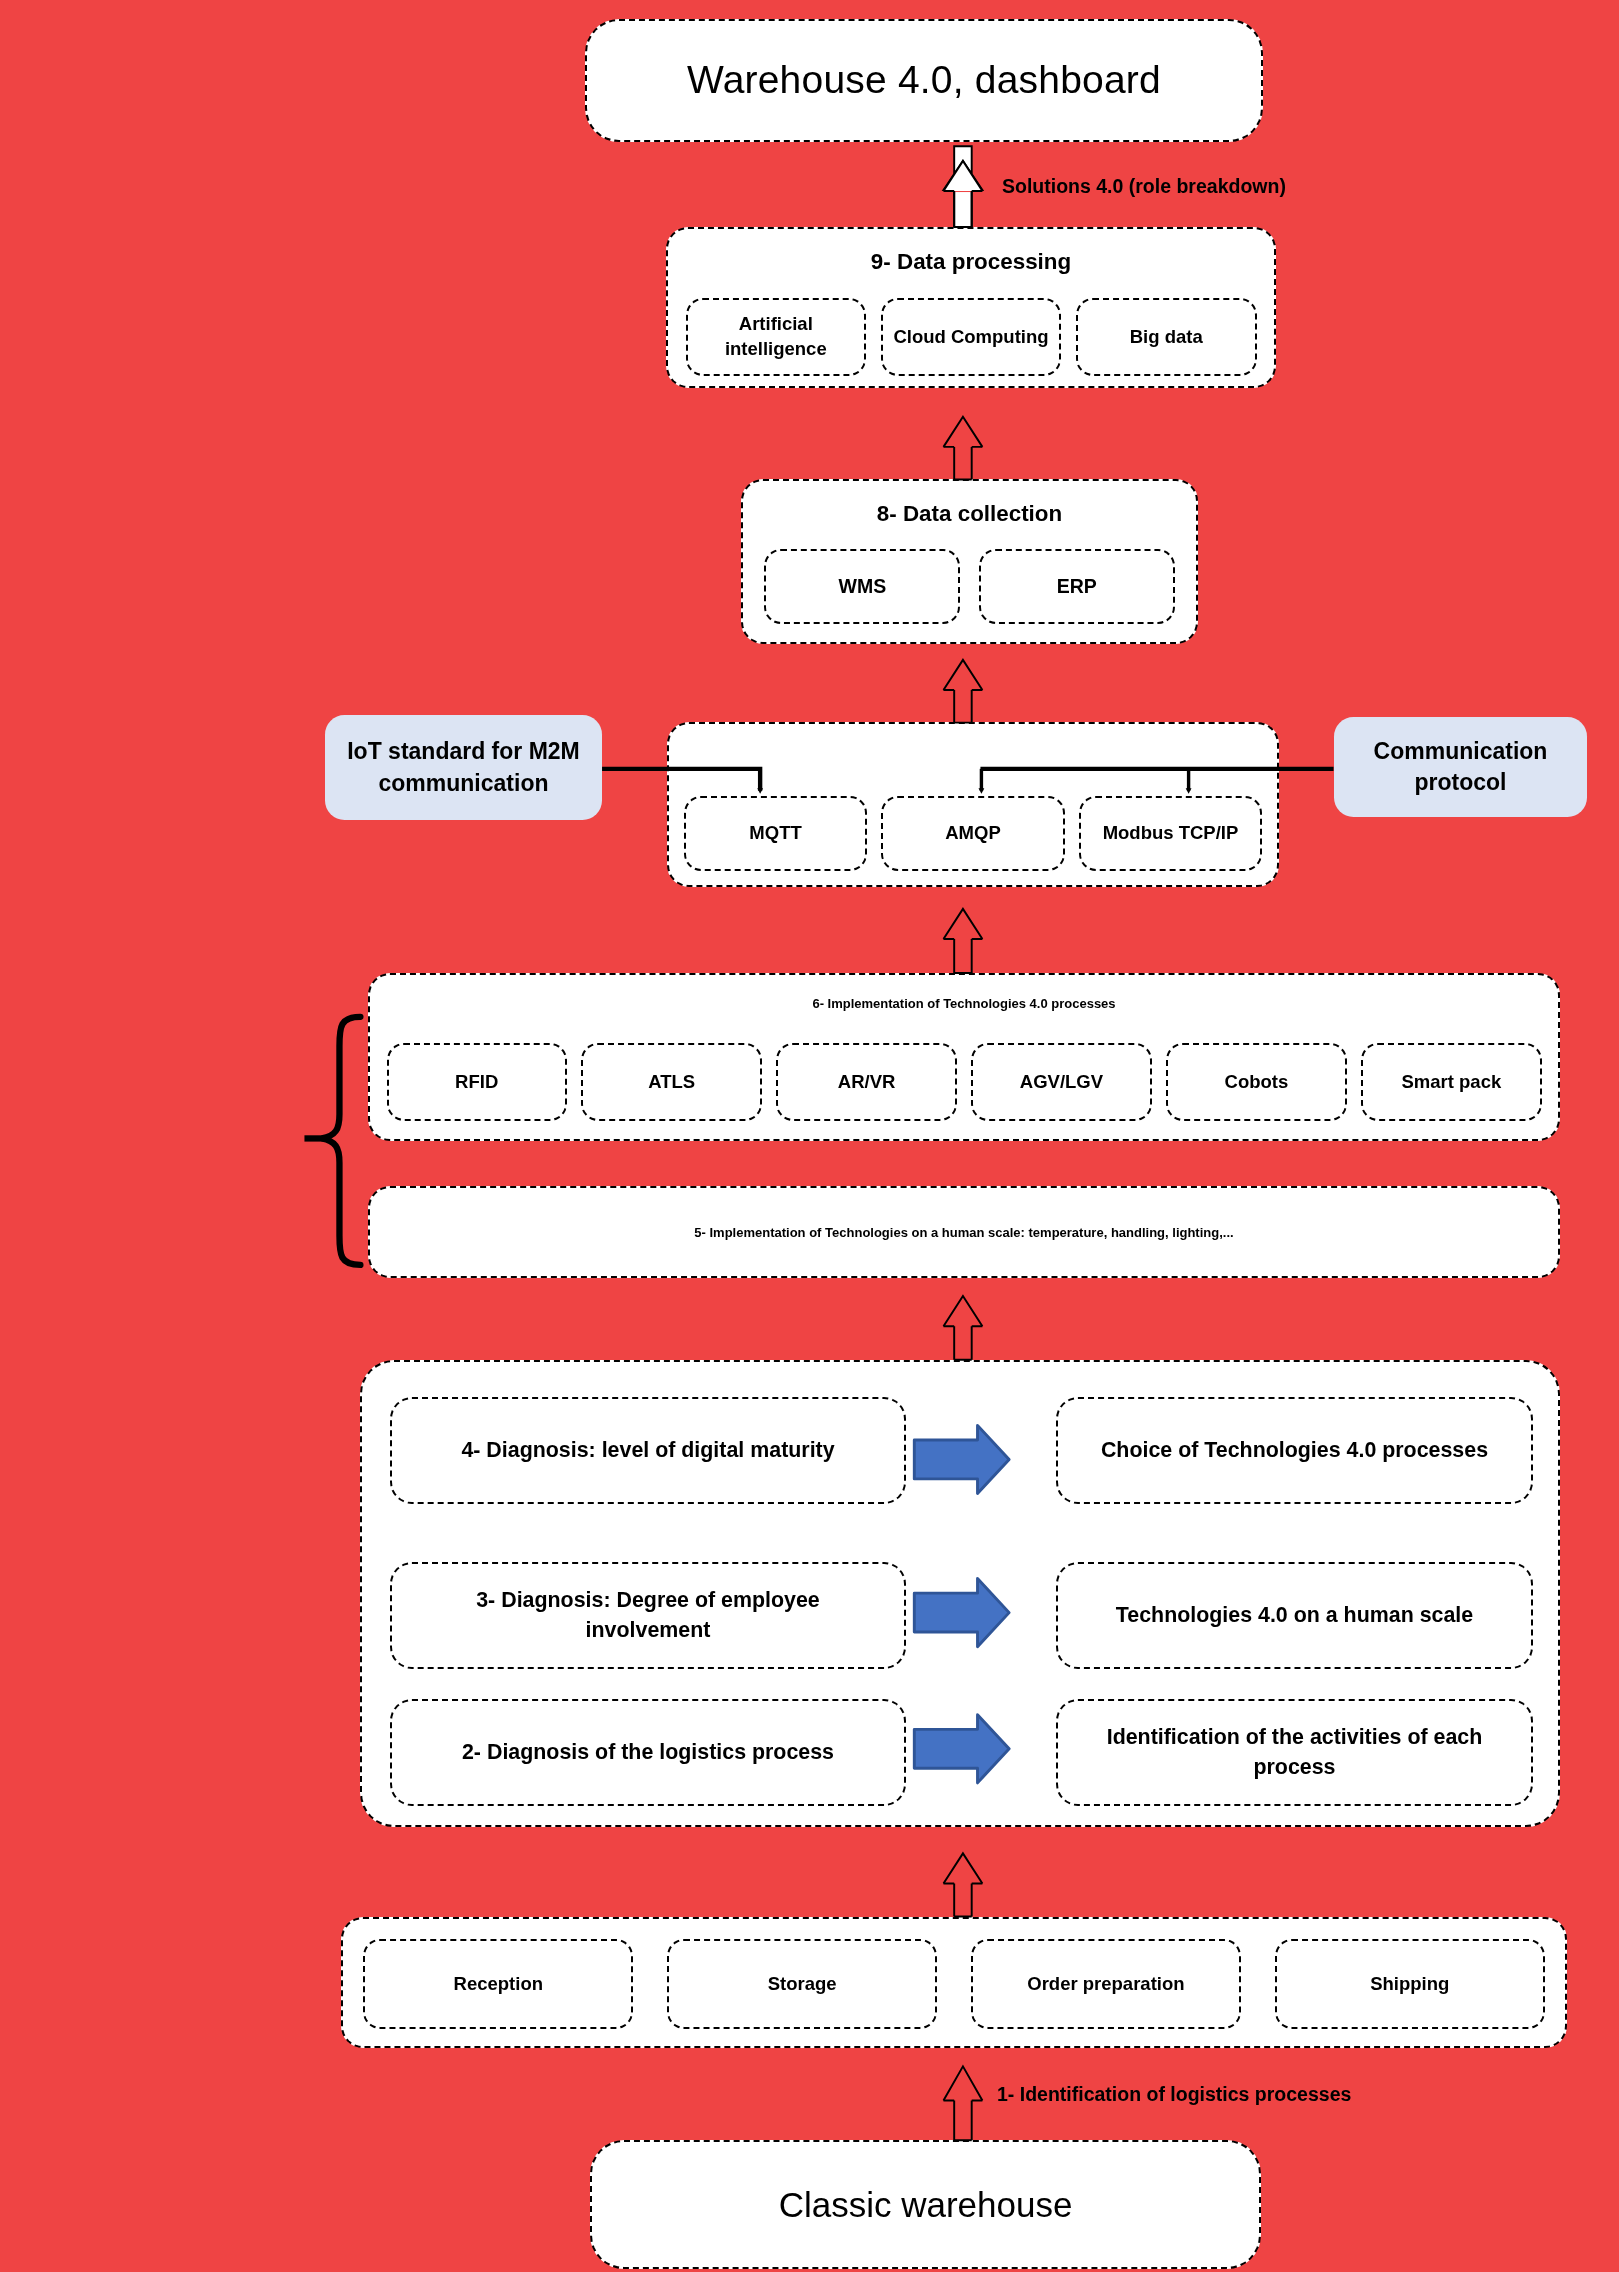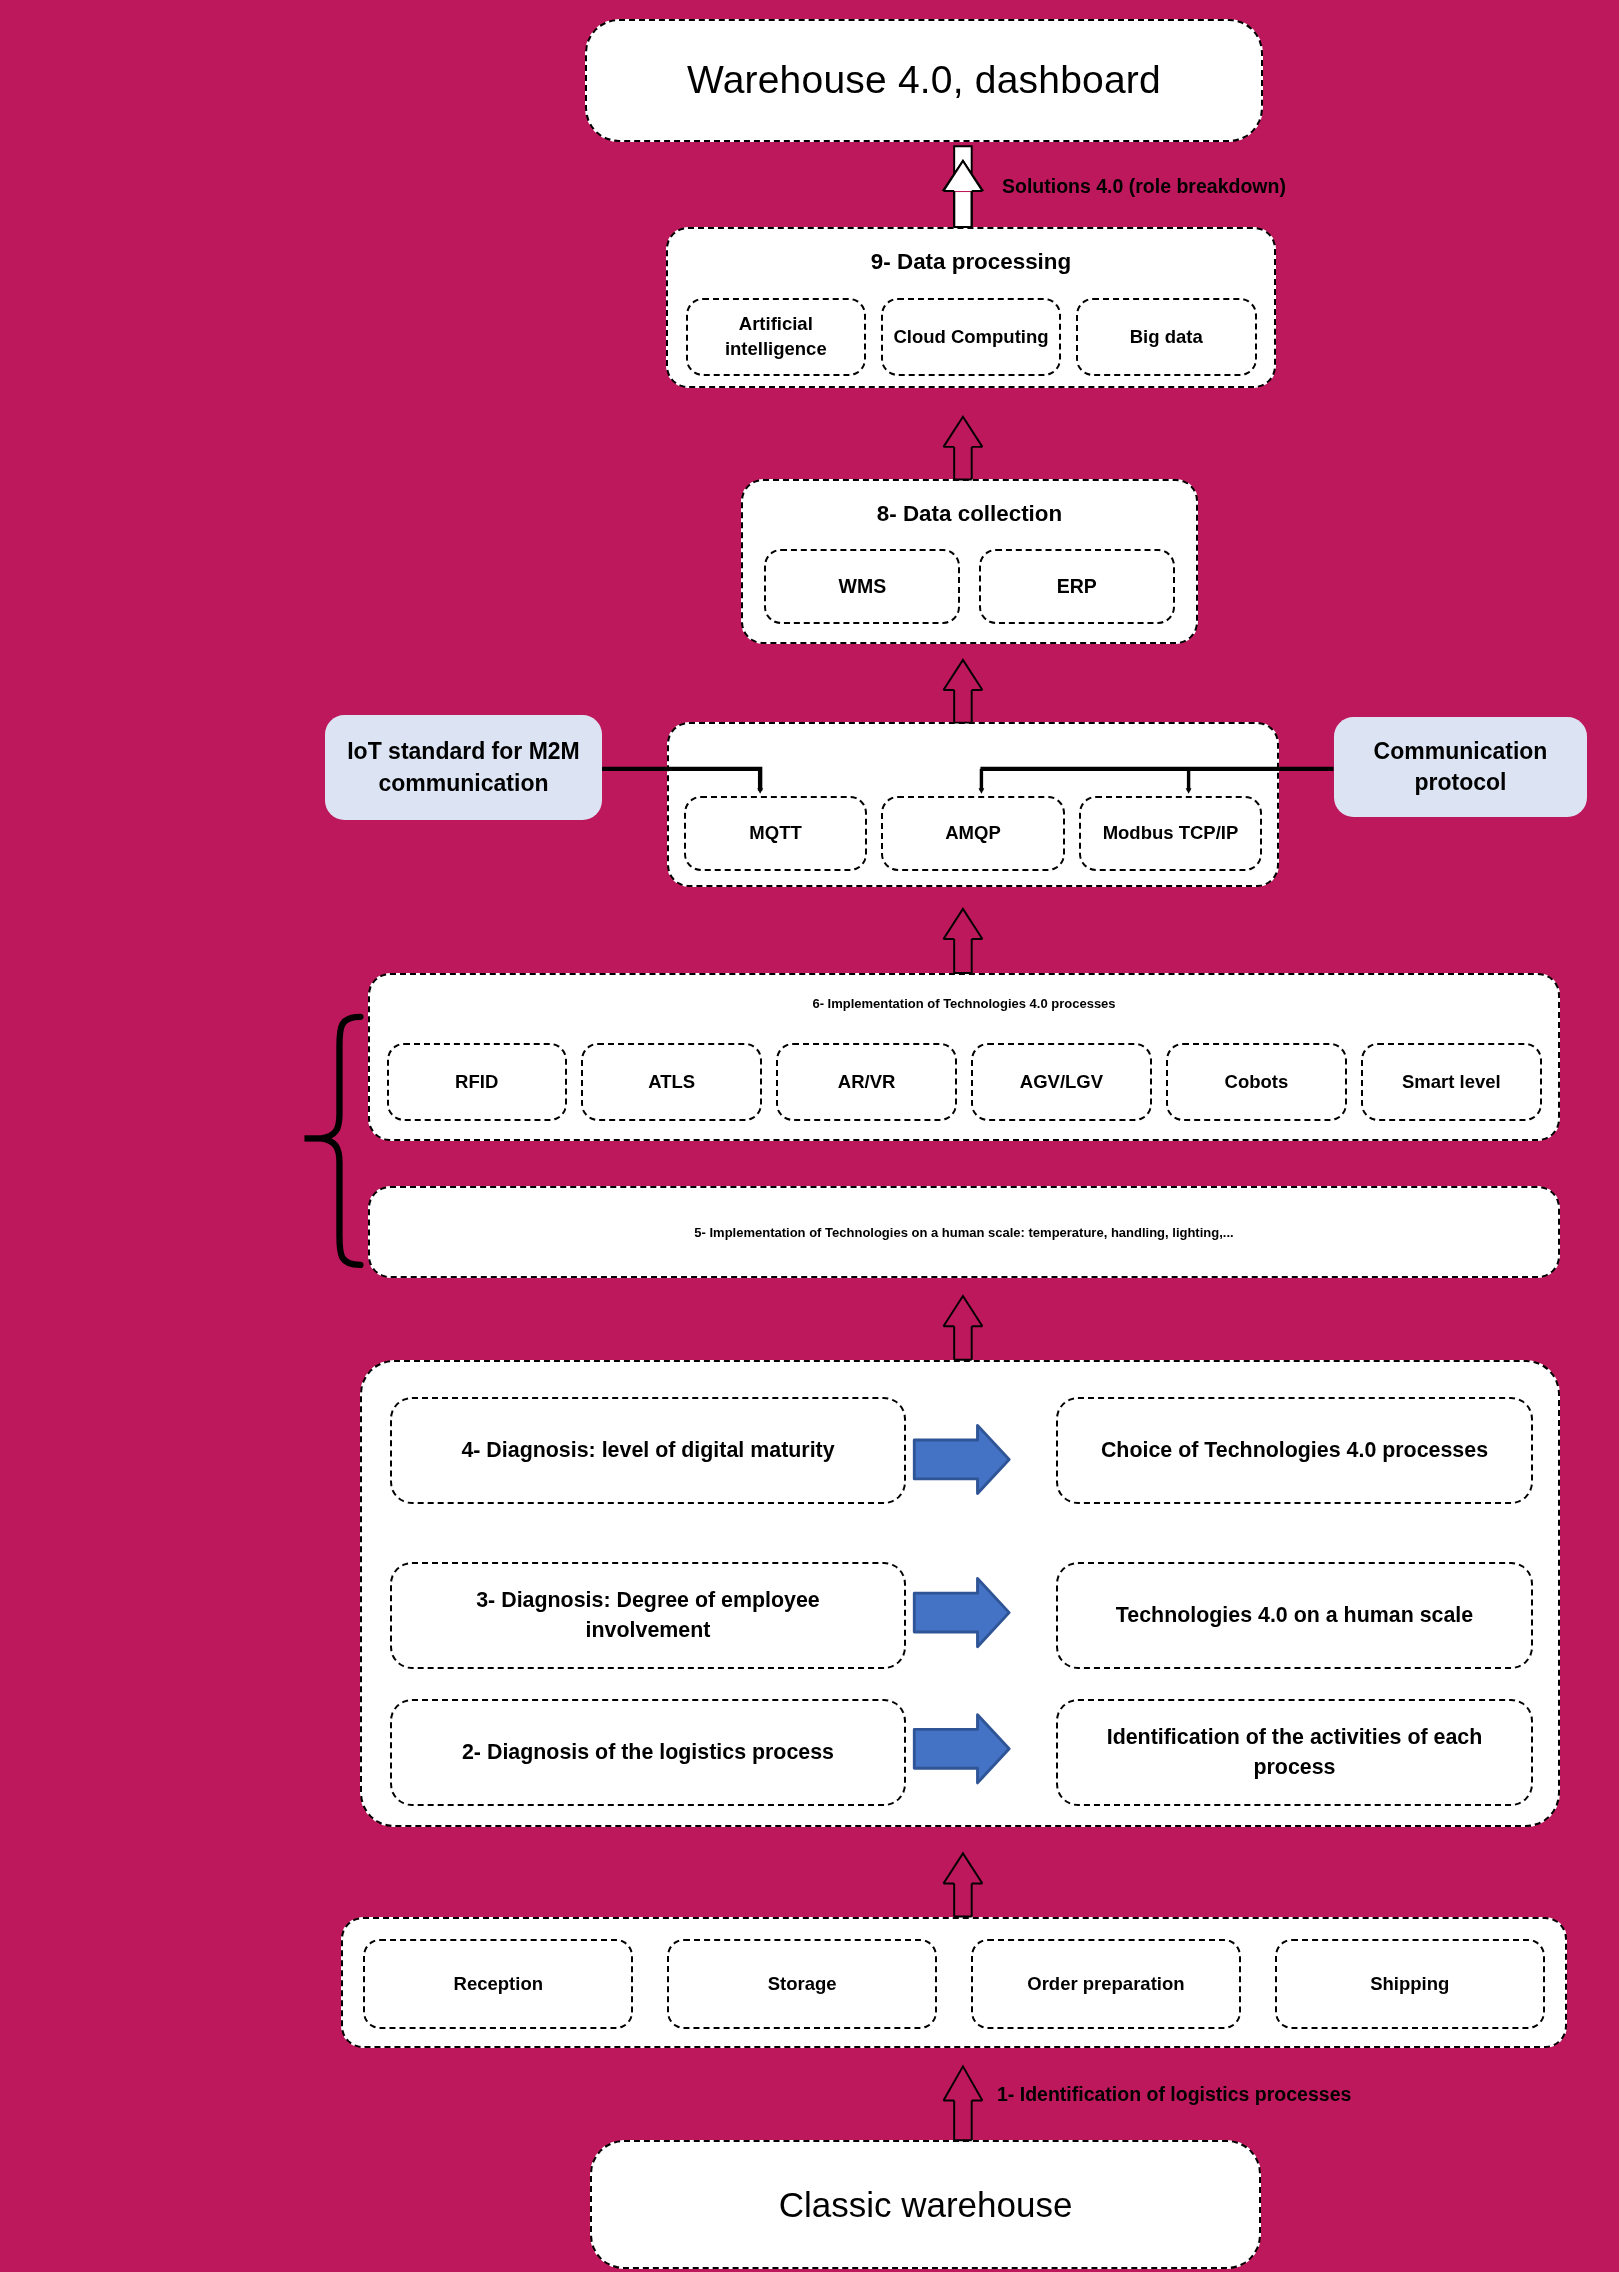--- a/index.html
+++ b/index.html
@@ -1,17 +1,17 @@
 <!DOCTYPE html>
 <html style="font-size:7.8px"><head>
 <meta charset="utf-8">
 <style>
   html,body{margin:0;padding:0;background:#fff;}
   body{font-family:"Liberation Sans",sans-serif;color:#000;}
-  #canvas{position:relative;width:1619px;height:2273px;background:#be185d;overflow:hidden;}
+  #canvas{position:relative;width:1619px;height:2273px;background:#ef4444;overflow:hidden;}
 
   .abs{position:absolute;box-sizing:border-box;}
 
   
   .dashbox{
     border:2.4px dashed #000;
     background:#fff;
     display:flex;
     align-items:center;
     justify-content:center;
@@ -120,21 +120,21 @@
       <div class="dashbox r-sm" style="flex:1 1 0;">
         <span class="chip-t">AR/VR</span>
       </div>
       <div class="dashbox r-sm" style="flex:1 1 0;">
         <span class="chip-t">AGV/LGV</span>
       </div>
       <div class="dashbox r-sm" style="flex:1 1 0;">
         <span class="chip-t">Cobots</span>
       </div>
       <div class="dashbox r-sm" style="flex:1 1 0;">
-        <span class="chip-t">Smart level</span>
+        <span class="chip-t">Smart pack</span>
       </div>
     </div>
   </div>
 
   <div class="abs dashbox r-md" style="left:368px;top:1186px;width:1192px;height:92px;">
     <span class="hdr-sm">5- Implementation of Technologies on a human scale: temperature, handling, lighting,...</span>
   </div>
 
 
   <div class="abs dashbox r-lg" style="left:360px;top:1360px;width:1200px;height:467px;display:block;">

